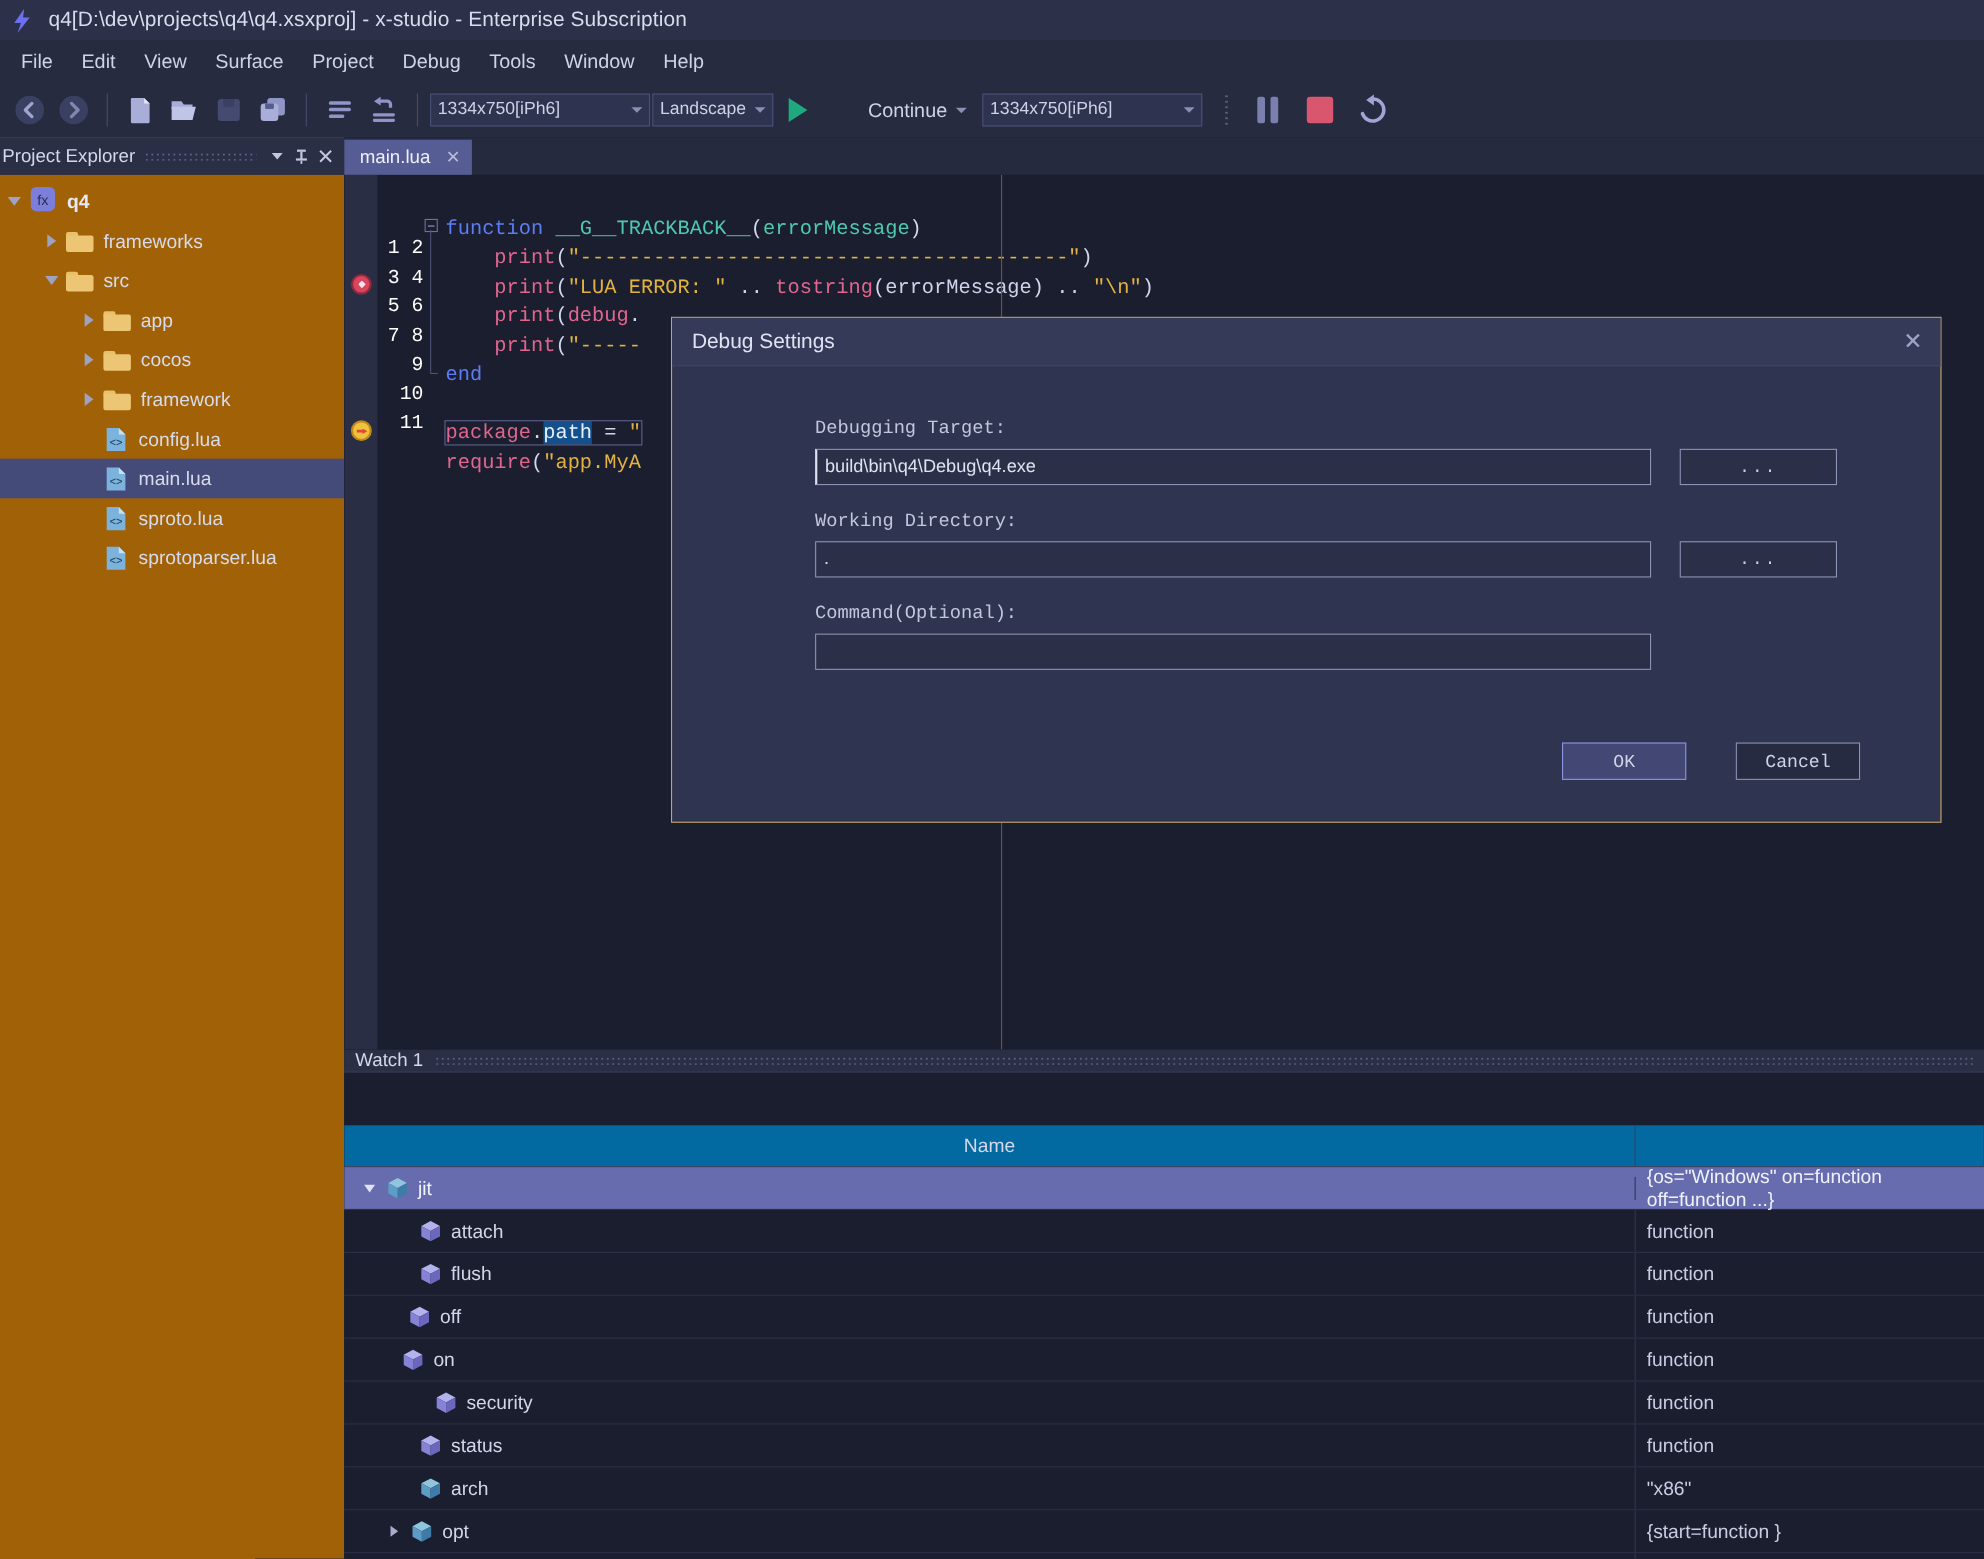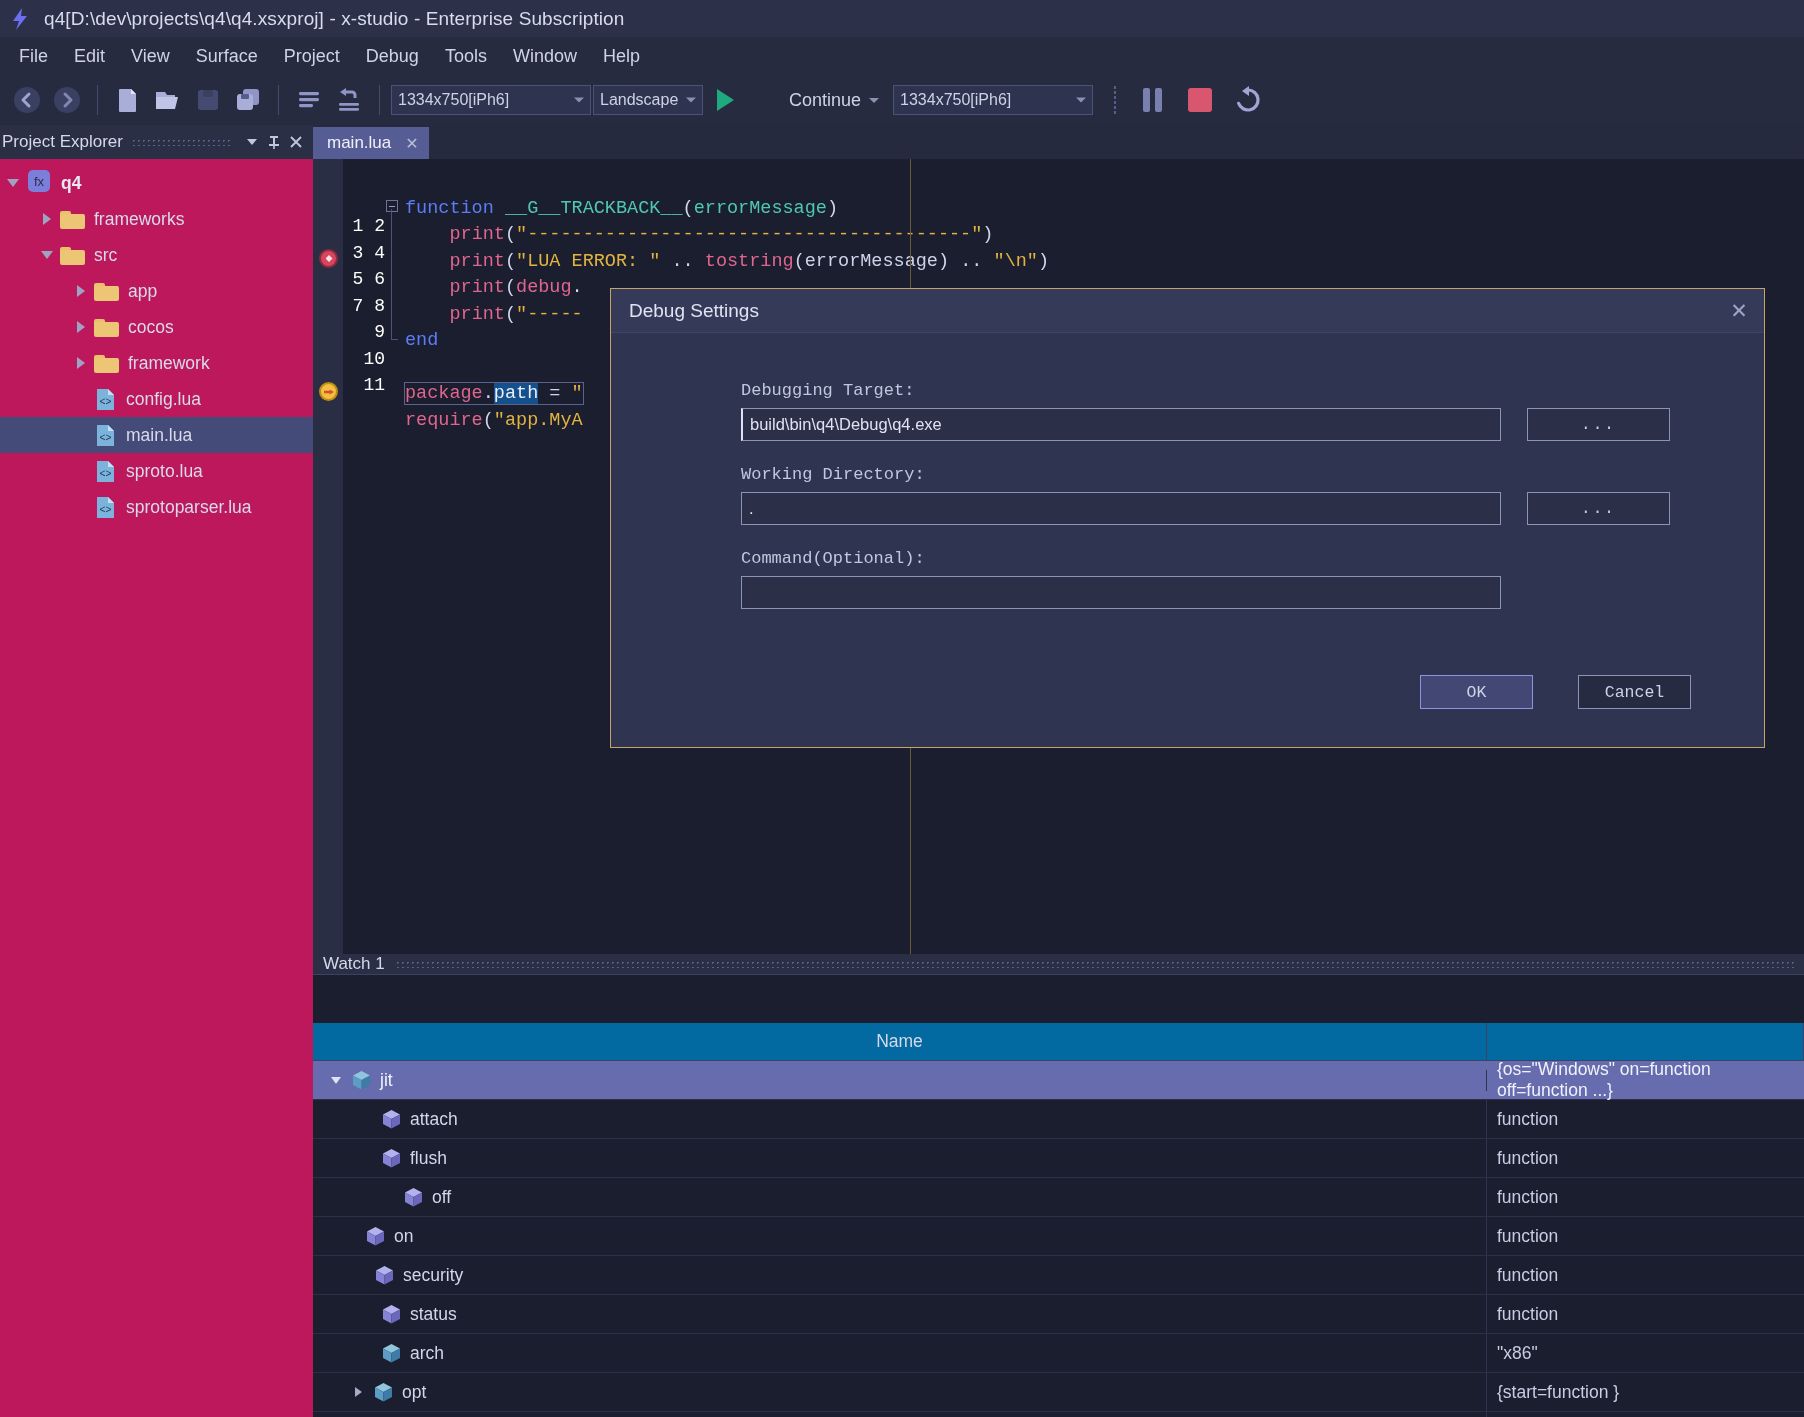--- a/index.html
+++ b/index.html
@@ -66,21 +66,21 @@
     background-size: 4px 5px;
   }
   .pause-ico { display: flex; gap: 5px; }
   .pause-ico i { display:block; width: 7px; height: 24px; background: #7a80ad; border-radius: 2px; }
   .stop-ico { width: 24px; height: 24px; background: #d9576e; border-radius: 3px; }
 
   
   .body-row { display: flex; height: 1292px; }
 
   
-  .explorer { width: 313px; background: #be185d; display: flex; flex-direction: column; }
+  .explorer { width: 313px; background: #a16207; display: flex; flex-direction: column; }
   .exp-header {
     height: 34px; display: flex; align-items: center; padding: 0 6px 0 2px;
     background: #2b2f46; font-size: 17px; color: #d4d8ea;
   }
   .exp-title { white-space: nowrap; }
   .exp-dots {
     flex: 1; height: 8px; margin: 0 8px;
     background-image: radial-gradient(#5a6088 1px, transparent 1px);
     background-size: 5px 5px;
   }
@@ -576,21 +576,21 @@
                     <path d="M10.5 1 L19 5.5 L10.5 10 L2 5.5 Z" fill="#b3b1ee"></path>
                     <path d="M2 5.5 L10.5 10 L10.5 19.5 L2 15 Z" fill="#8683d6"></path>
                     <path d="M19 5.5 L10.5 10 L10.5 19.5 L19 15 Z" fill="#6a67bd"></path>
                   </svg></span>
               <span class="wname">flush</span>
             </div>
             <div class="wc-val">function</div>
           </div>
 
           <div class="wrow">
-            <div class="wc-name" style="padding-left:60px">
+            <div class="wc-name" style="padding-left:28px">
               <span class="w-twisty"></span>
               <span class="cube"><svg width="21" height="21" viewBox="0 0 21 21">
                     <path d="M10.5 1 L19 5.5 L10.5 10 L2 5.5 Z" fill="#b3b1ee"></path>
                     <path d="M2 5.5 L10.5 10 L10.5 19.5 L2 15 Z" fill="#8683d6"></path>
                     <path d="M19 5.5 L10.5 10 L10.5 19.5 L19 15 Z" fill="#6a67bd"></path>
                   </svg></span>
               <span class="wname">off</span>
             </div>
             <div class="wc-val">function</div>
           </div>
@@ -602,21 +602,21 @@
                     <path d="M10.5 1 L19 5.5 L10.5 10 L2 5.5 Z" fill="#b3b1ee"></path>
                     <path d="M2 5.5 L10.5 10 L10.5 19.5 L2 15 Z" fill="#8683d6"></path>
                     <path d="M19 5.5 L10.5 10 L10.5 19.5 L19 15 Z" fill="#6a67bd"></path>
                   </svg></span>
               <span class="wname">on</span>
             </div>
             <div class="wc-val">function</div>
           </div>
 
           <div class="wrow">
-            <div class="wc-name" style="padding-left:31px">
+            <div class="wc-name" style="padding-left:52px">
               <span class="w-twisty"></span>
               <span class="cube"><svg width="21" height="21" viewBox="0 0 21 21">
                     <path d="M10.5 1 L19 5.5 L10.5 10 L2 5.5 Z" fill="#b3b1ee"></path>
                     <path d="M2 5.5 L10.5 10 L10.5 19.5 L2 15 Z" fill="#8683d6"></path>
                     <path d="M19 5.5 L10.5 10 L10.5 19.5 L19 15 Z" fill="#6a67bd"></path>
                   </svg></span>
               <span class="wname">security</span>
             </div>
             <div class="wc-val">function</div>
           </div>

